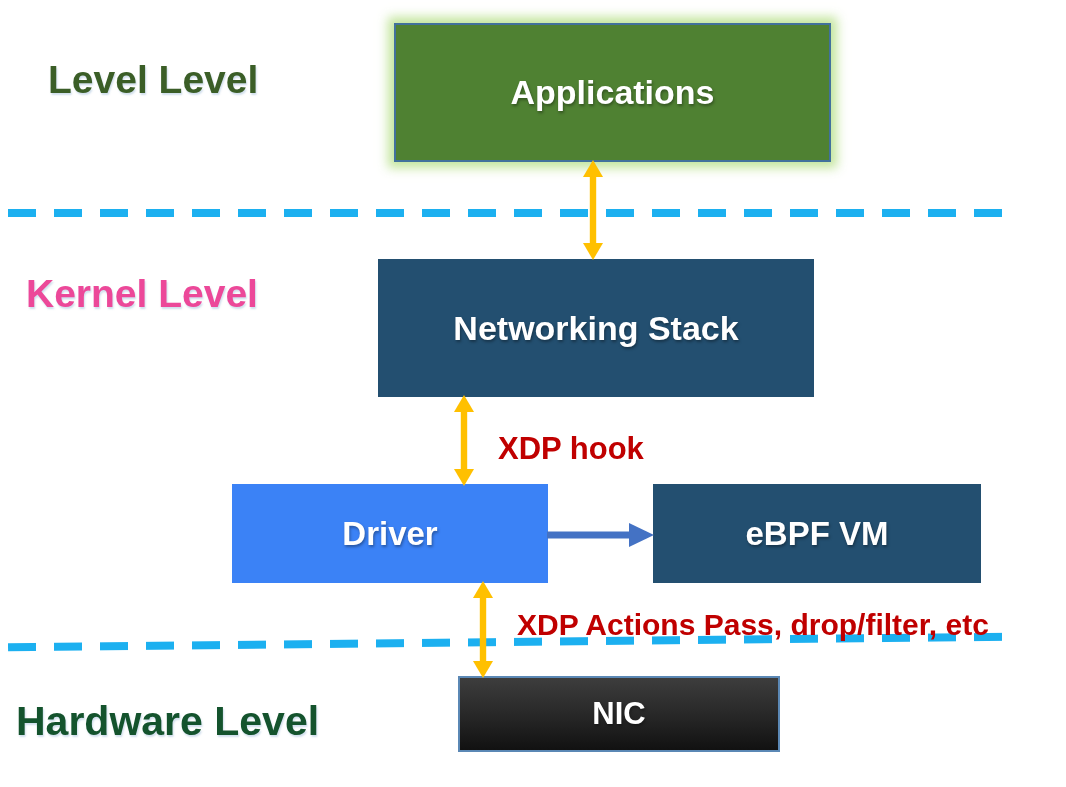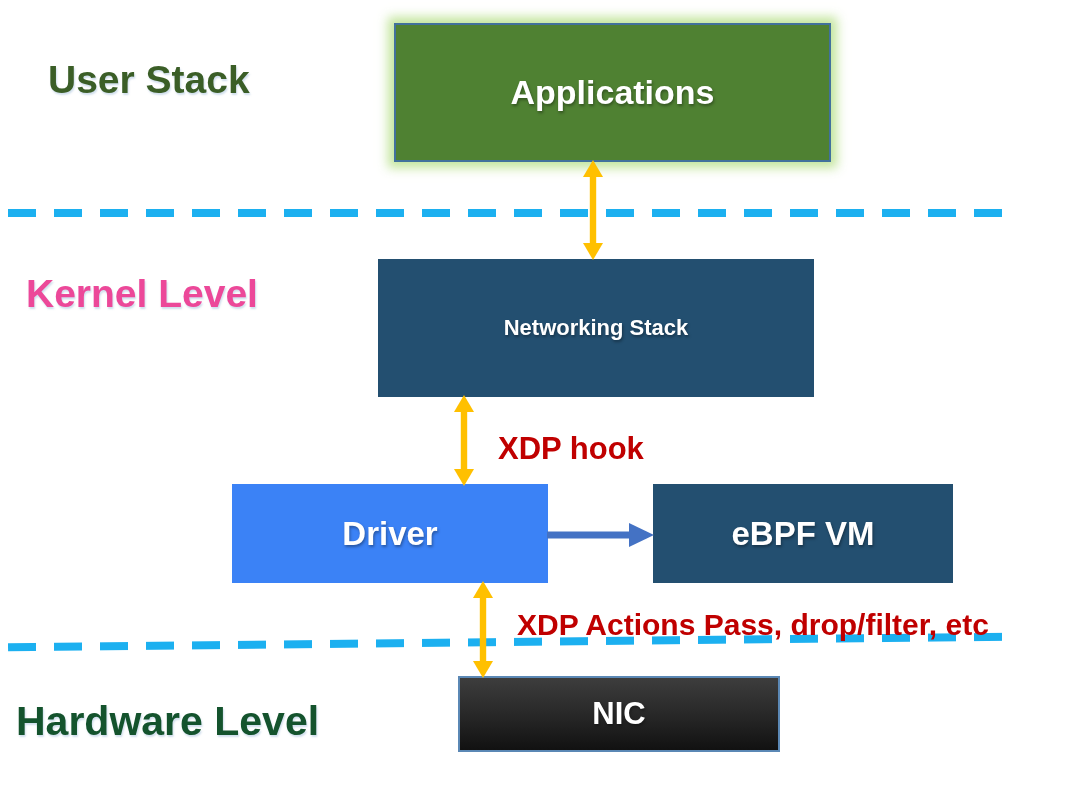--- a/index.html
+++ b/index.html
@@ -73,31 +73,31 @@
     width: 437px; height: 139px;
     background: #4F8132;
     border: 2px solid #41719C;
     box-shadow: 0 0 10px 6px rgba(185,224,140,0.85);
     font-size: 34px;
   }
   .node-networking {
     left: 378px; top: 259px;
     width: 436px; height: 138px;
     background: #234F70;
-    font-size: 22px;
+    font-size: 34px;
   }
   .node-driver {
     left: 232px; top: 484px;
     width: 316px; height: 99px;
     background: #3b82f6;
     font-size: 33px;
   }
   .node-ebpf {
     left: 653px; top: 484px;
-    width: 300px; height: 99px;
+    width: 328px; height: 99px;
     background: #234F70;
     font-size: 33px;
   }
   .node-nic {
     left: 458px; top: 676px;
     width: 322px; height: 76px;
     background: linear-gradient(180deg, #3D3D3D 0%, #262626 55%, #111111 100%);
     border: 2px solid #5B88B5;
     font-size: 31px;
   }
@@ -112,21 +112,21 @@
   .annotation-hook { left: 498px; top: 431px; font-size: 31px; }
   .annotation-actions { left: 517px; top: 608px; font-size: 30px; }
 
   .arrow-svg { z-index: 4; }
 </style>
 </head>
 <body>
 
 <div class="canvas">
 
-  <div class="abs level-label level-user">User Stack</div>
+  <div class="abs level-label level-user">Level Level</div>
   <div class="abs level-label level-kernel">Kernel Level</div>
   <div class="abs level-label level-hardware">Hardware Level</div>
 
   <div class="abs separator separator-1"></div>
   <div class="abs separator separator-2"></div>
 
   <div class="abs node node-applications">
     <span class="node-label">Applications</span>
   </div>
 

